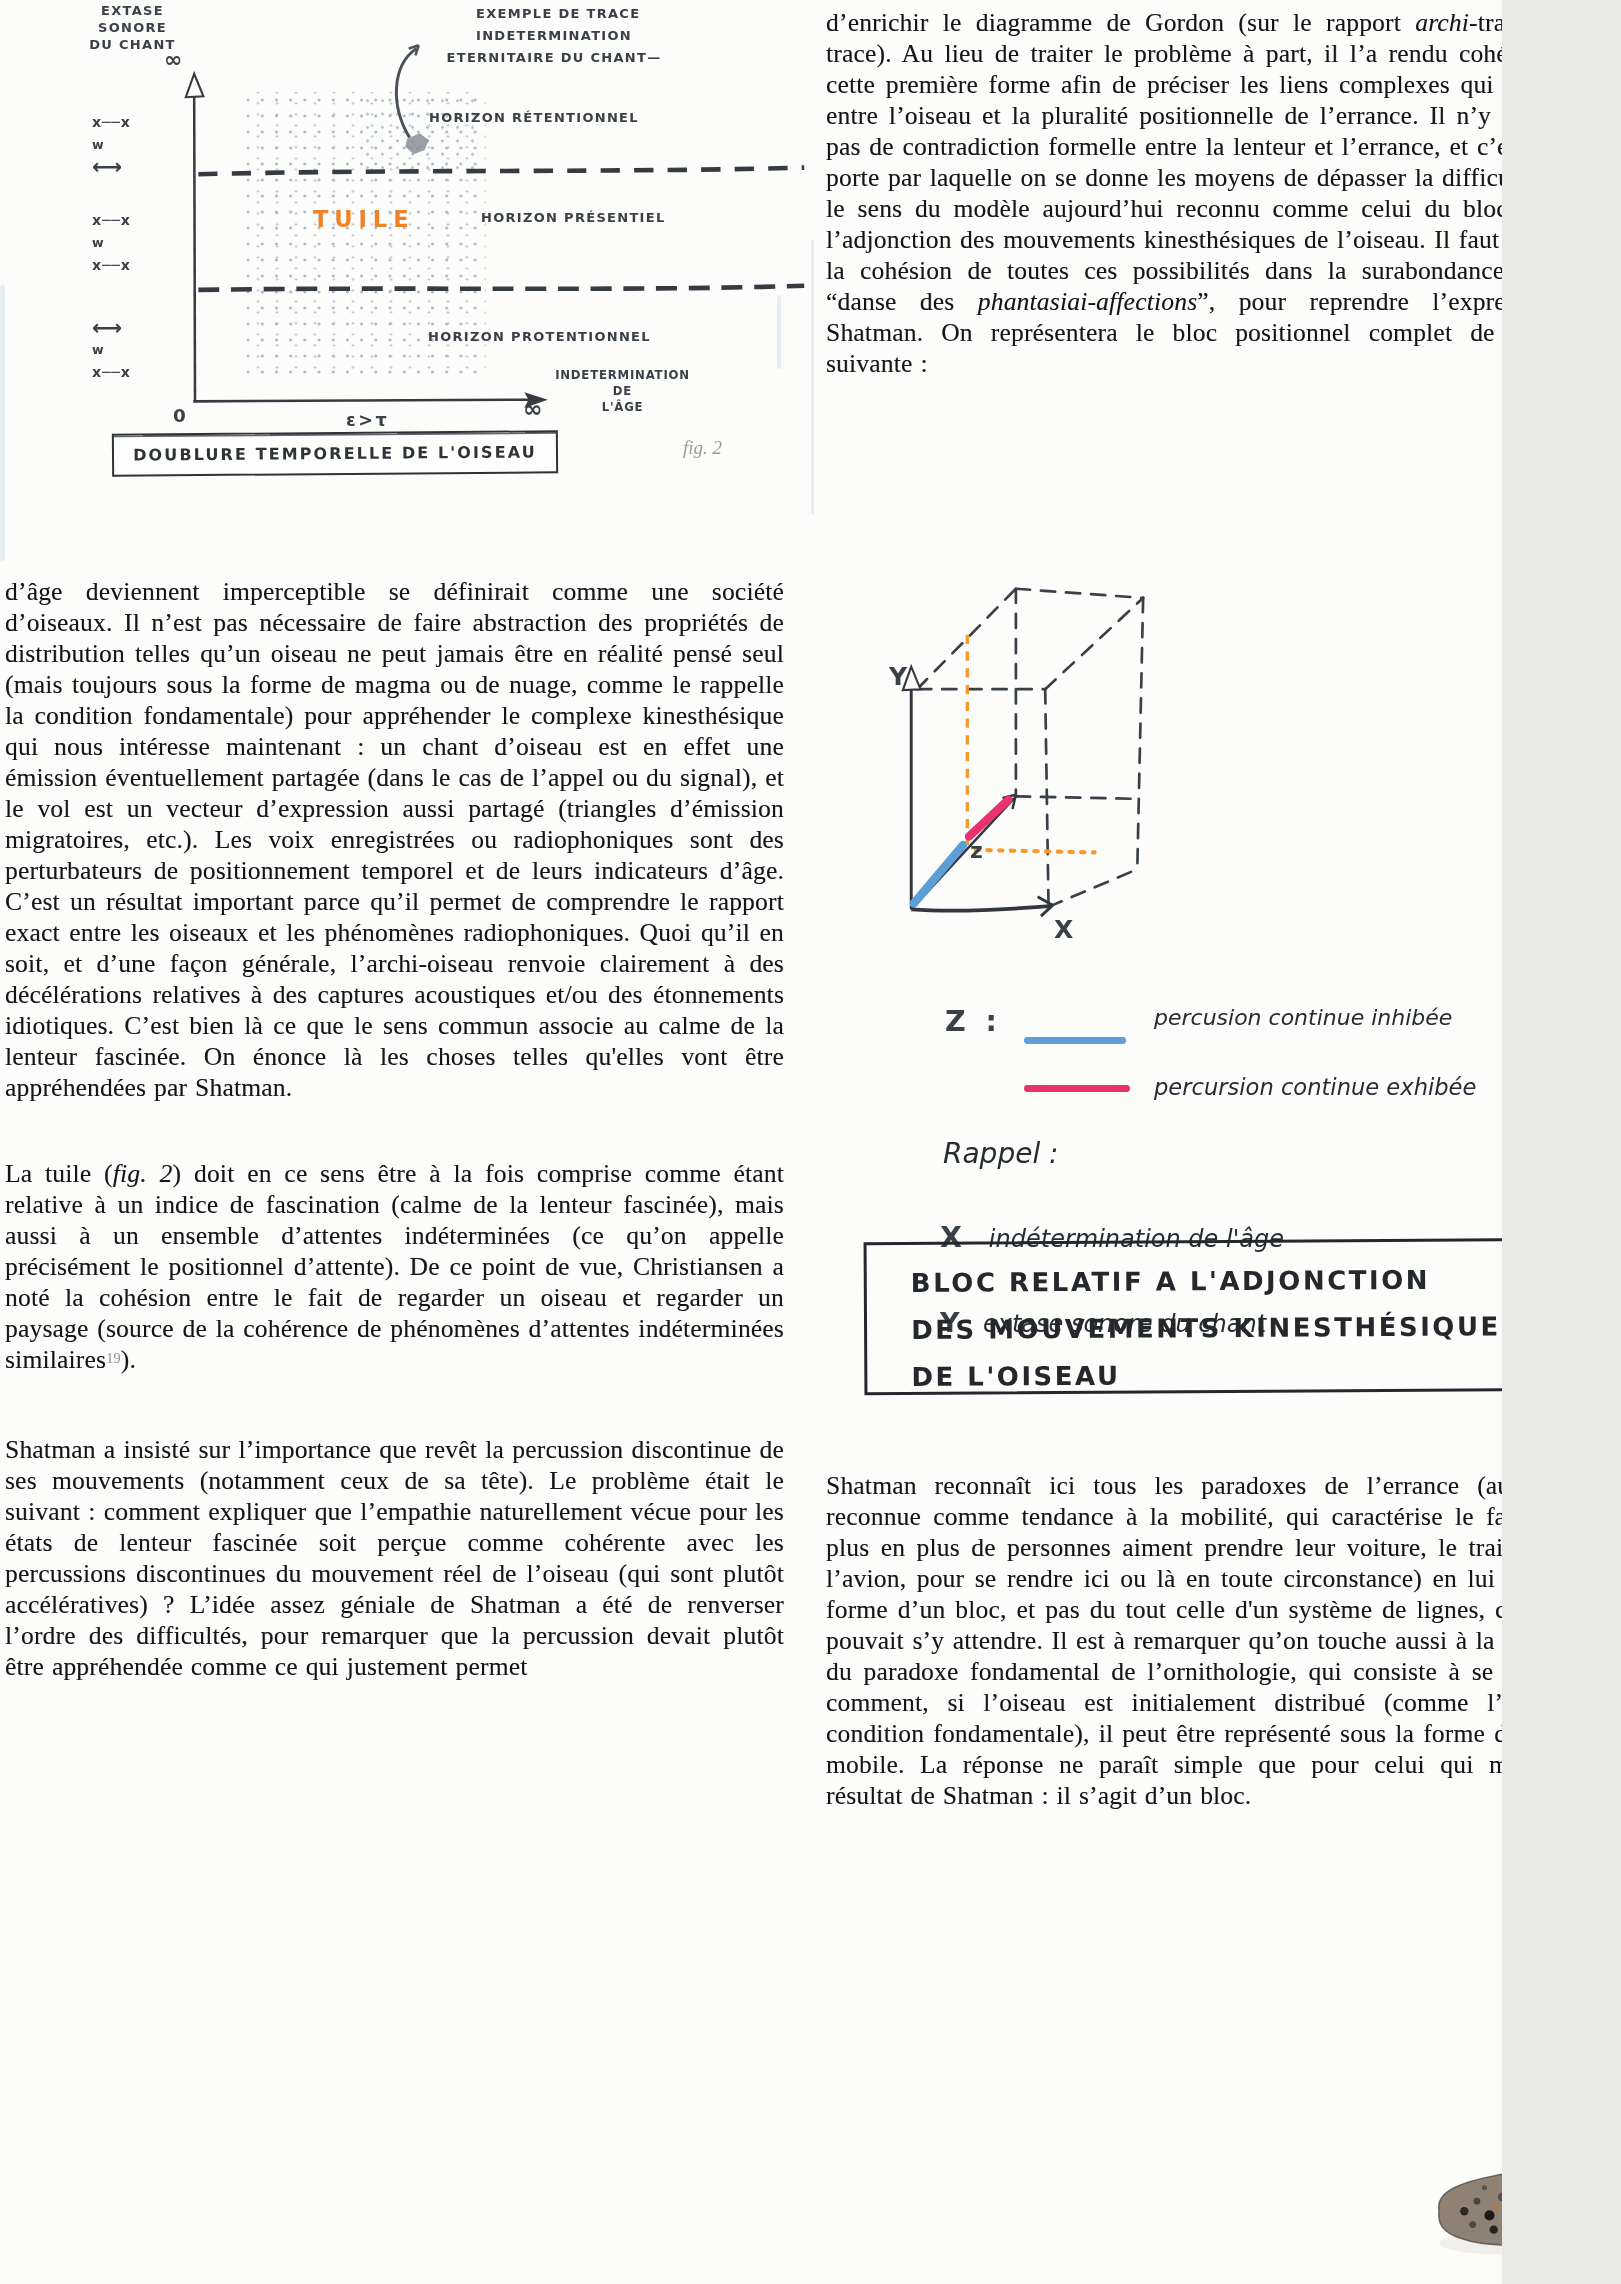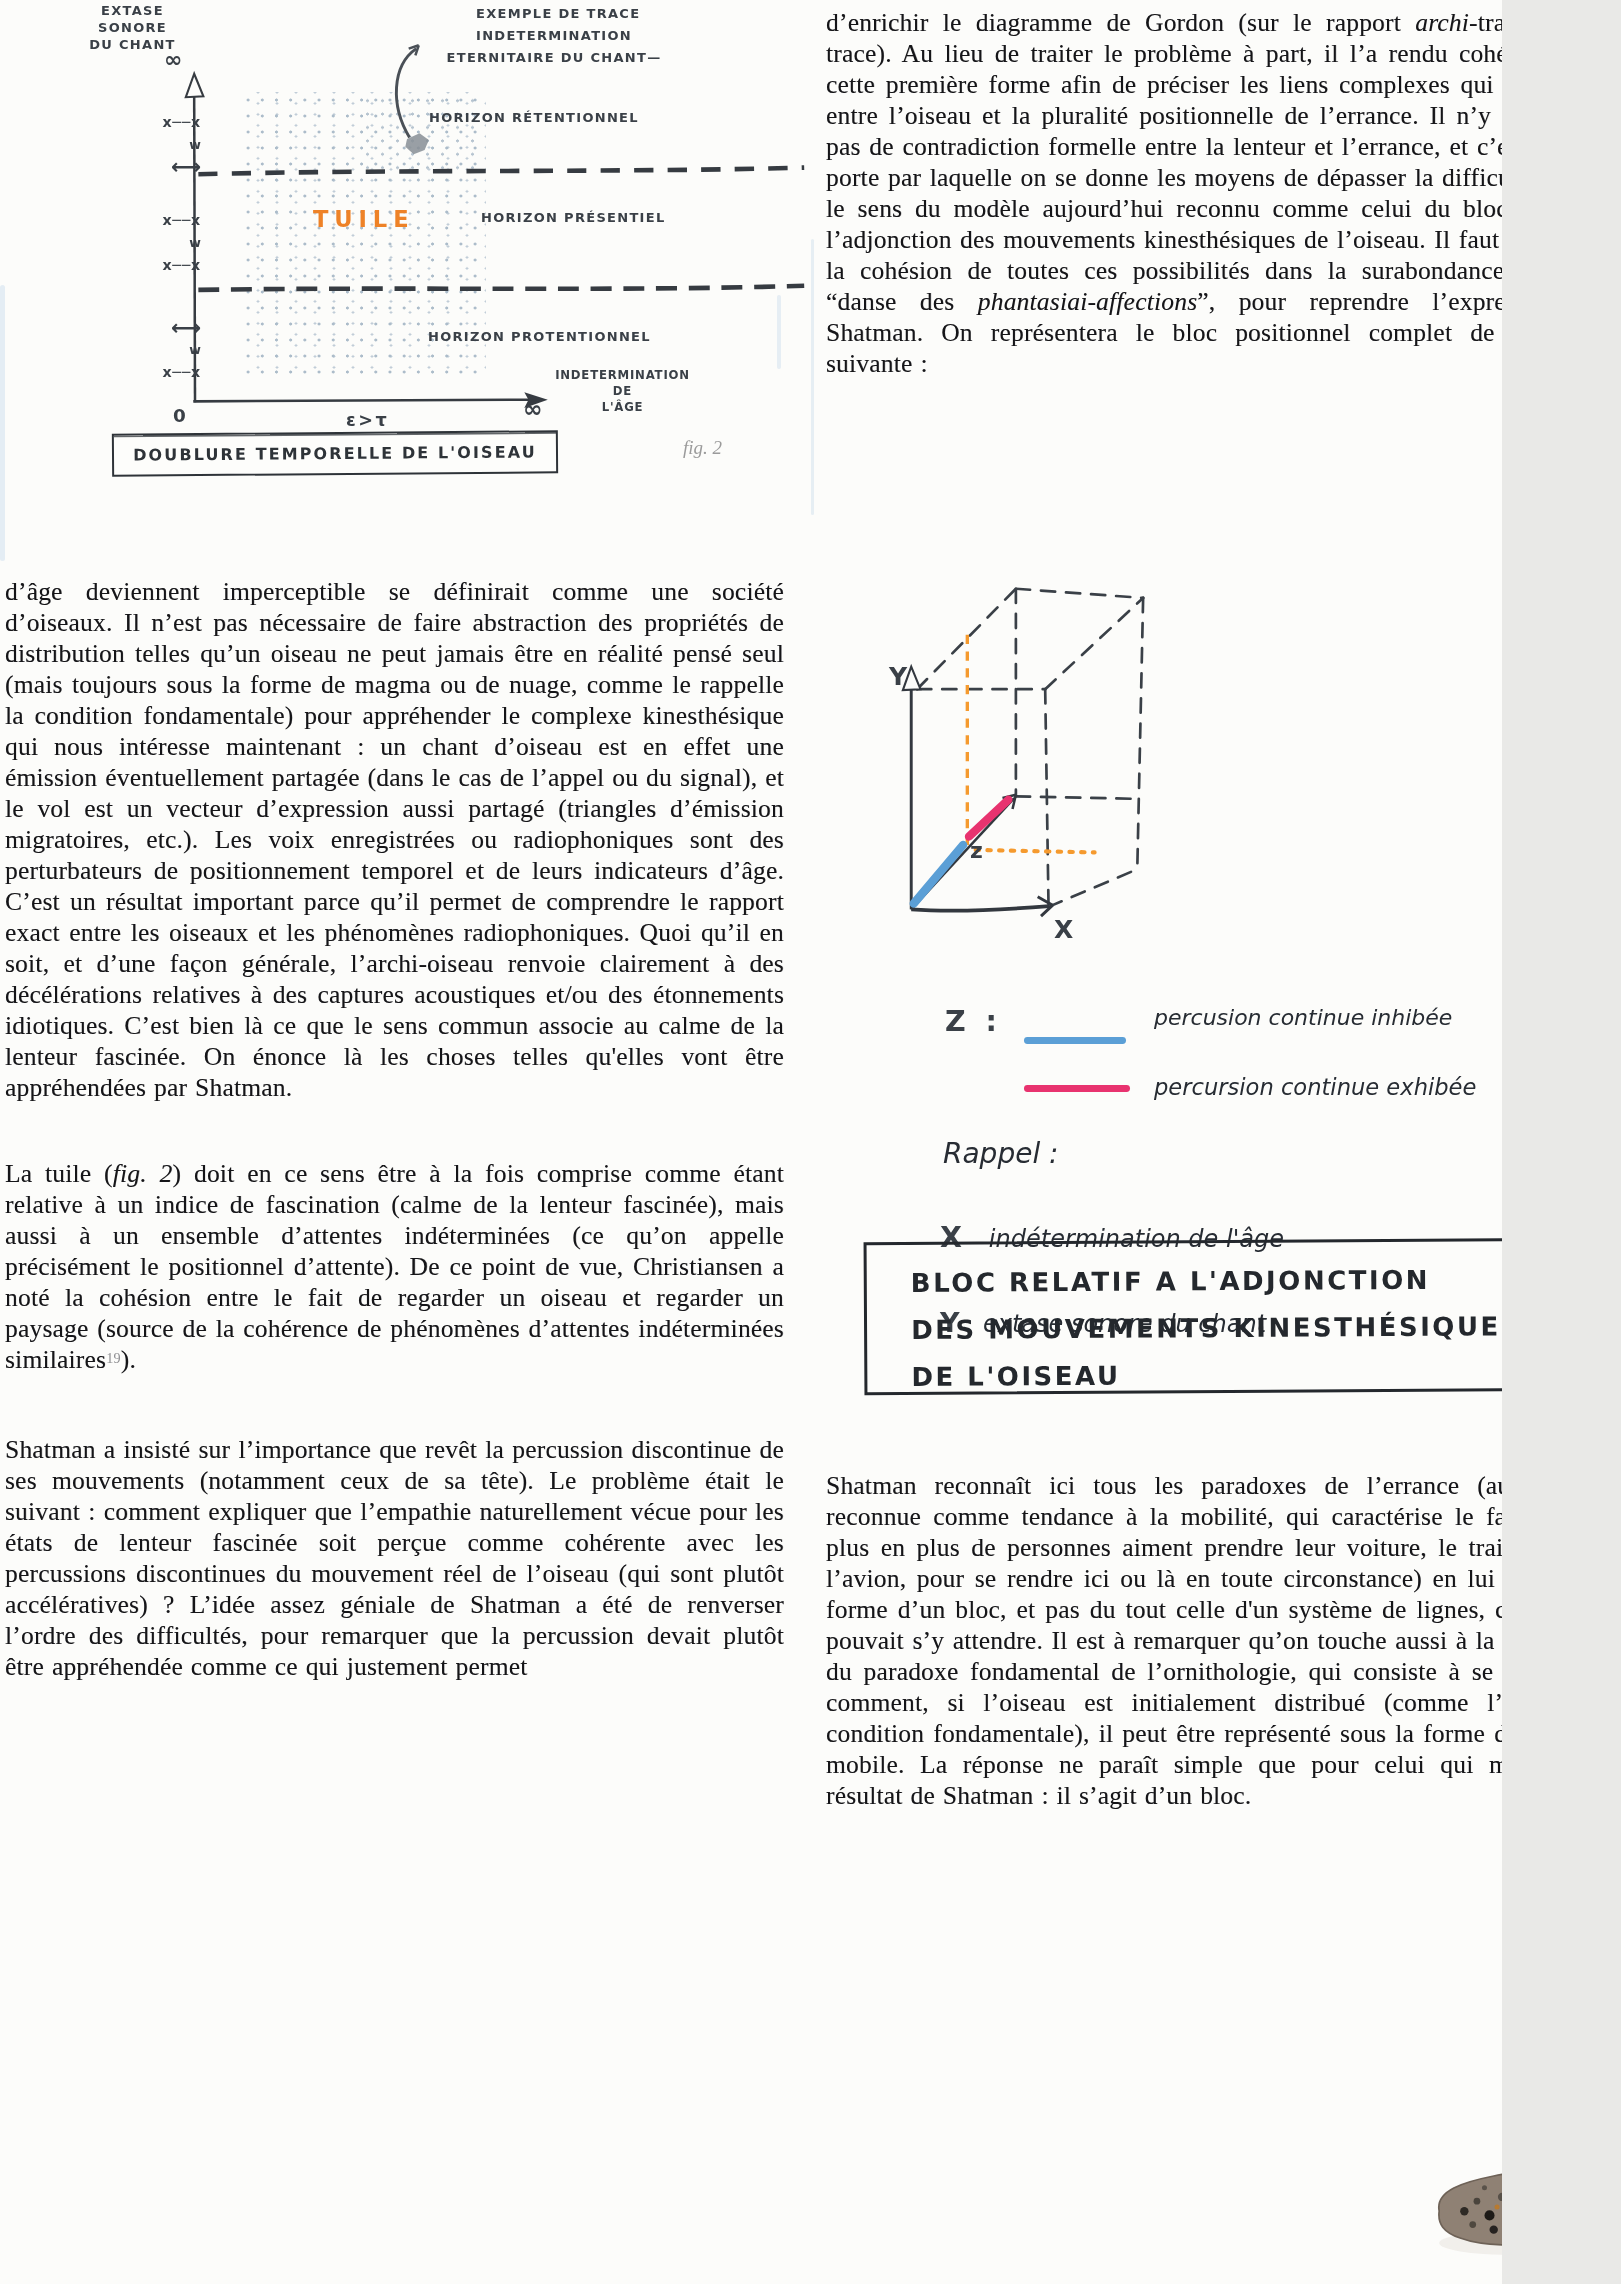--- a/index.html
+++ b/index.html
@@ -22,21 +22,21 @@
            font-size:19px;color:#9b9b9b;}
   
   .speckle{position:absolute;left:241px;top:92px;width:245px;height:283px;opacity:.85;
     background-image:radial-gradient(circle,#9fb2c2 1.3px,transparent 1.8px),
                      radial-gradient(circle,#b4c3d0 1px,transparent 1.4px);
     background-size:14.2px 16px,19px 11px;background-position:0 0,7.5px 5.9px;border-radius:6.7px;}
   .speckle2{position:absolute;left:360px;top:94px;width:126px;height:80px;opacity:.8;
     background-image:radial-gradient(circle,#a5b6c5 1.3px,transparent 1.7px);
     background-size:15px 13.4px;}
   .figsvg{position:absolute;}
-  .cluster{position:absolute;width:109px;text-align:right;color:#3a4047;
+  .cluster{position:absolute;width:109px;text-align:left;color:#3a4047;
            font-family:"DejaVu Sans",sans-serif;font-weight:700;}
   .cluster .r1{font-size:14.2px;line-height:22.6px;letter-spacing:0.8px;}
   .cluster .rw{font-size:12.6px;line-height:22px;}
   .cluster .ra{font-size:21px;line-height:22px;}
   .doublure{position:absolute;left:112px;top:432px;width:442px;height:39px;
             border:2.5px solid #2e3338;box-shadow:inset 0 5px 0 -3.4px rgba(46,51,56,.75);
             transform:rotate(-.45deg);display:flex;align-items:center;justify-content:center;
             background:#fdfdfb;}
   .doublure span{font-family:"DejaVu Sans",sans-serif;font-weight:700;font-size:16px;
                  letter-spacing:2.1px;color:#2e3338;}

